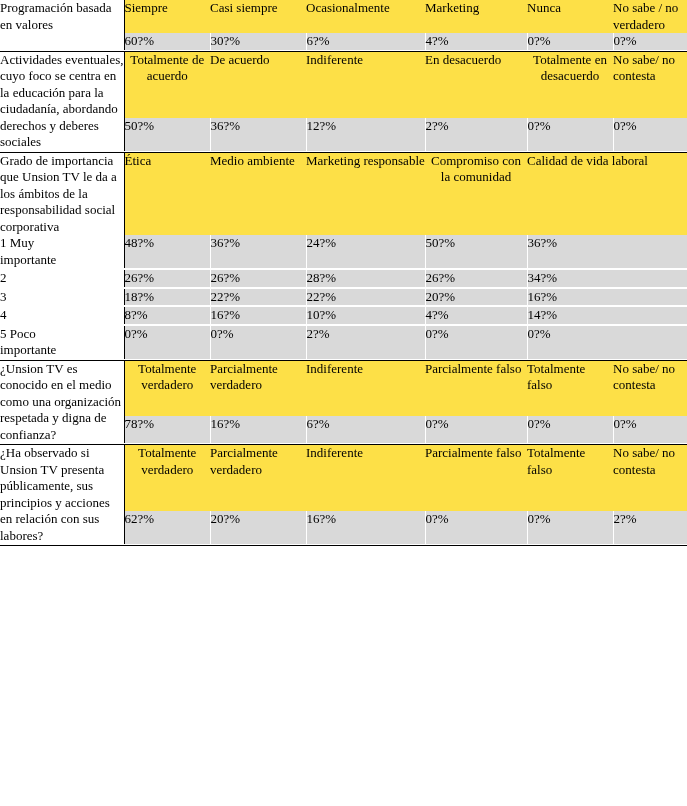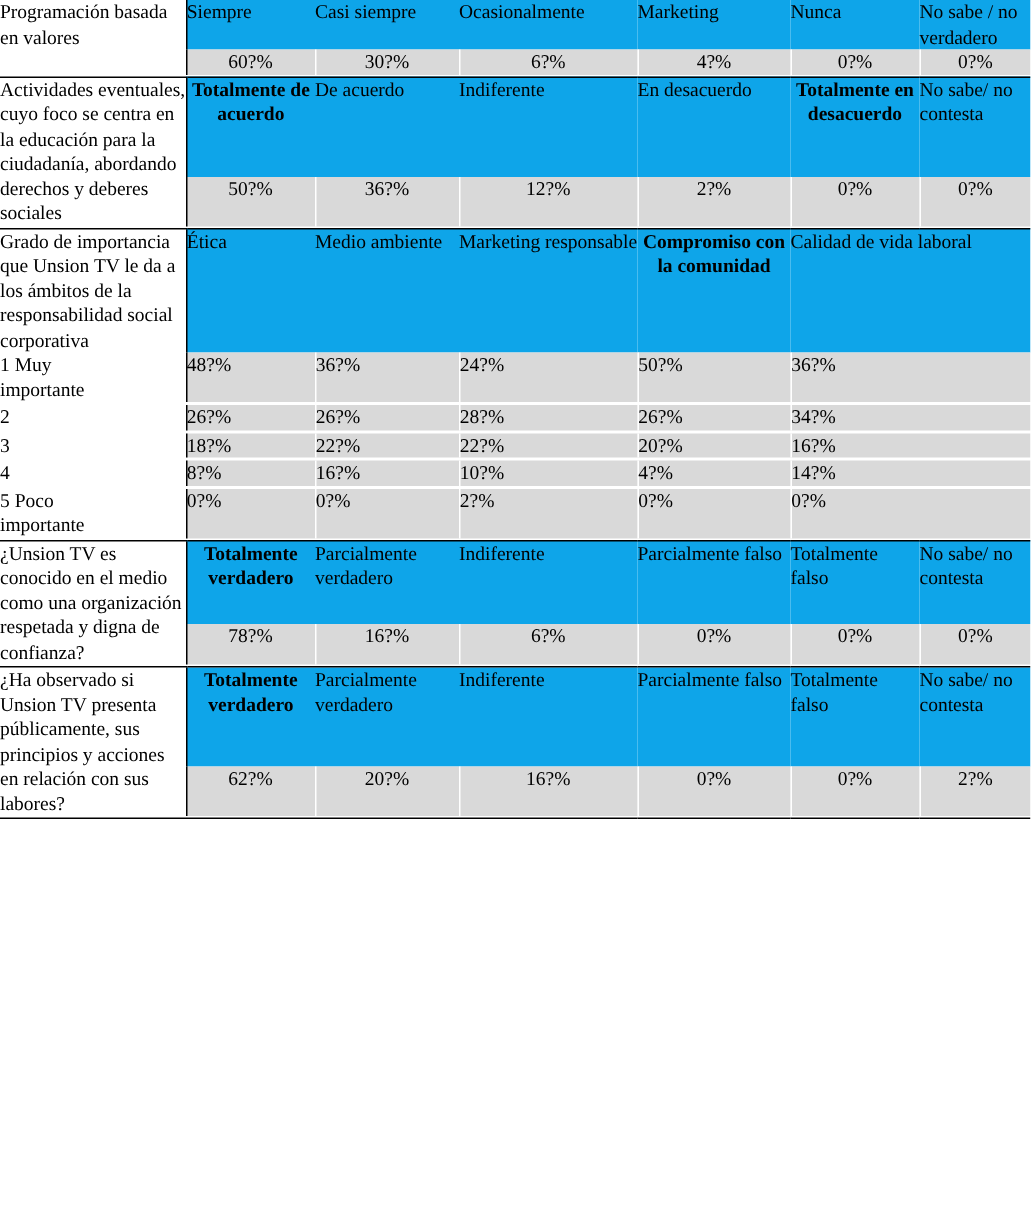--- a/index.html
+++ b/index.html
@@ -42,31 +42,31 @@
     padding: 3px 4px 3px 3px;
     border-right: 1px solid #000000;
     text-align: left;
     white-space: pre-line;
     margin-top: 48px;
   }
 
   
   .h-cell {
     padding: 3px 5px 3px 6px;
-    background: #0ea5e9;
-    text-align: left;
-  }
-  .h-cell.center { text-align: center; font-weight: bold; }
+    background: #fde047;
+    text-align: left;
+  }
+  .h-cell.center { text-align: center; }
 
   
   .d-cell {
     background: #d9d9d9;
     padding: 3px 5px 3px 6px;
     border-left: 1px solid #ffffff;
-    text-align: center;
+    text-align: left;
   }
   .d-cell.first-data {
     border-left: none;
   }
 
   
   .rule-row td {
     height: 1px;
     padding: 0;
     line-height: 0;

